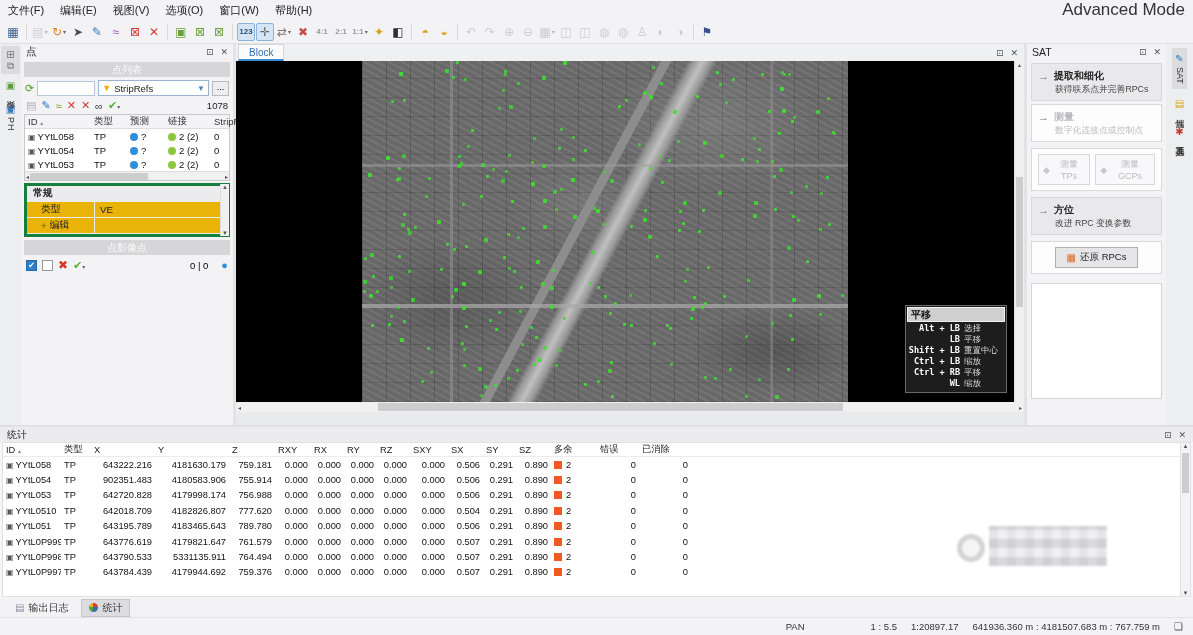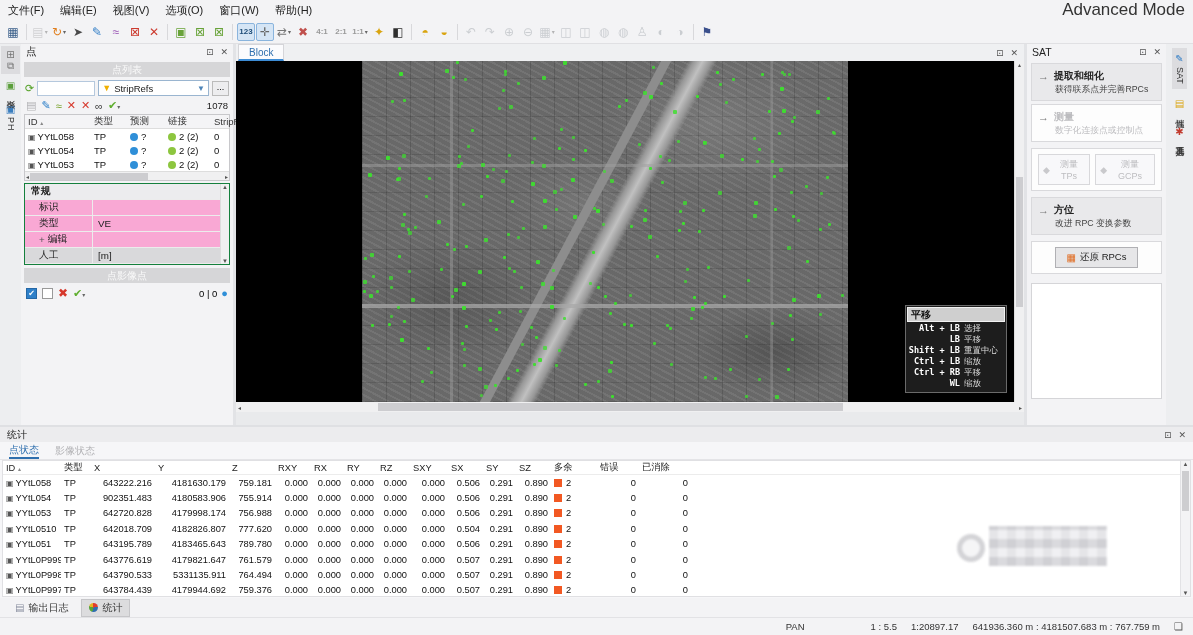--- a/index.html
+++ b/index.html
@@ -36,33 +36,33 @@
   .lcount{margin-left:auto;font-size:9.5px;color:#222;}
   .ptable{margin:1px 3px;background:#fff;border:1px solid #c8c8cb;flex:none;}
   .pt-h{display:flex;background:#f4f4f6;border-bottom:1px solid #ddd;font-size:9.5px;color:#333;height:14px;align-items:center;}
   .pt-r{display:flex;font-size:9.5px;align-items:center;height:14px;color:#111;}
   .pt-c{padding:0 3px;overflow:hidden;white-space:nowrap;flex:none;}
   .dotb{width:8px;height:8px;border-radius:50%;display:inline-block;margin-right:3px;vertical-align:-1px;}
   .sqic{color:#555;font-size:8px;margin-right:2px;}
   .hsb{height:9px;background:#f0f0f1;border-top:1px solid #ddd;display:flex;align-items:center;font-size:6px;color:#555;}
   .hsb .thumb{height:7px;background:#cdcdd0;}
   .pgridwrap{position:relative;margin:1px 3px;flex:none;}
-  .pgrid{background:#f9a8d4;border:1px solid #15803d;}
+  .pgrid{background:#eab308;border:3px solid #15803d;}
   .pg-r{display:flex;height:16px;align-items:center;border-bottom:1px solid #ececec;font-size:9.8px;color:#222;}
   .pg-r .lab{width:68px;padding-left:14px;border-right:1px solid #ececec;flex:none;height:100%;display:flex;align-items:center;gap:3px;}
   .pg-r .val{padding-left:5px;display:flex;align-items:center;gap:4px;}
   .pg-r.group{background:#ececee;font-weight:bold;}
   .pg-r.group .lab{border-right:none;padding-left:6px;}
   .pg-r.shaded{background:#d9d9db;}
   .cbx{width:9px;height:9px;border:1px solid #888;background:#fff;display:inline-block;}
   .pgsb{position:absolute;right:1px;top:1px;bottom:1px;width:9px;background:#f0f0f1;border-left:1px solid #ddd;display:flex;flex-direction:column;justify-content:space-between;align-items:center;font-size:6px;color:#555;}
   .iptools{display:flex;align-items:center;gap:5px;padding:2px 5px;flex:none;}
   .cbon{width:11px;height:11px;background:#2f80c9;border:1px solid #2567a5;color:#fff;font-size:8px;display:flex;align-items:center;justify-content:center;}
   .cboff{width:11px;height:11px;background:#fff;border:1px solid #999;}
-  .ipcount{margin-left:auto;display:flex;align-items:flex-end;gap:4px;font-size:9.5px;}
+  .ipcount{margin-left:auto;display:flex;align-items:flex-end;gap:13px;font-size:9.5px;}
   .iptable{margin:1px 3px 2px;background:#fff;border:1px solid #c8c8cb;flex:1;display:flex;flex-direction:column;min-height:0;}
   .iptable .body{flex:1;}
   
   .center{flex:1;display:flex;flex-direction:column;min-width:0;}
   .ctabbar{height:17px;background:#eff0f2;display:flex;align-items:flex-end;padding-left:2px;}
   .ctab{background:#fbfbfd;color:#2f6fae;font-size:10px;padding:2px 10px 1px;border:1px solid #d5d5d9;border-bottom:2px solid #3c8bd4;}
   .cbtns{margin-left:auto;display:flex;gap:7px;padding:0 6px 3px;color:#555;font-size:9px;}
   .cwrap{flex:1;display:flex;min-height:0;}
   .canvas{flex:1;position:relative;background:#000;overflow:hidden;}
   .vsb{width:10px;background:#f0f0f1;border-left:1px solid #ddd;position:relative;font-size:6px;color:#555;text-align:center;}
@@ -278,34 +278,26 @@
           <span style="margin-left:auto;padding:0 1px">▸</span>
         </div>
     </div>
     <div class="pgridwrap">
       <div class="pgrid" id="pgrid">
           <div class="pg-r group">
             <div class="lab">常规</div>
             <div class="val"></div>
           </div>
           <div class="pg-r">
-            <div class="lab">标识</div>
-            <div class="val"></div>
-          </div>
-          <div class="pg-r">
             <div class="lab">类型</div>
             <div class="val">VE</div>
           </div>
           <div class="pg-r">
             <div class="lab"><span style="color:#555">+</span> 编辑</div>
             <div class="val"></div>
-          </div>
-          <div class="pg-r shaded">
-            <div class="lab">人工</div>
-            <div class="val">[m]</div>
           </div>
         </div>
       <div class="pgsb">
           <span>▲</span>
           <span>▼</span>
         </div>
     </div>
     <div class="sechead">点影像点</div>
     <div class="iptools">
       <span class="cbon">✔</span>
@@ -673,24 +665,20 @@
 </div>
 
 <div class="bpanel">
   <div class="bphead">
     <span>统计</span>
     <span class="phbtns" style="margin-left:auto">
         <span>⊡</span>
         <span>✕</span>
       </span>
   </div>
-  <div class="bptabs" id="bp-tabs">
-      <div class="bptab sel">点状态</div>
-      <div class="bptab dim">影像状态</div>
-    </div>
   <div class="stable">
     <div class="st-h" id="st-head">
         <div class="st-c" style="width: 58px;">ID <span style="font-size:6px;color:#888">▴</span></div>
         <div class="st-c" style="width: 30px;">类型</div>
         <div class="st-c" style="width: 64px;">X</div>
         <div class="st-c" style="width: 74px;">Y</div>
         <div class="st-c" style="width: 46px;">Z</div>
         <div class="st-c" style="width: 36px;">RXY</div>
         <div class="st-c" style="width: 33px;">RX</div>
         <div class="st-c" style="width: 33px;">RY</div>

